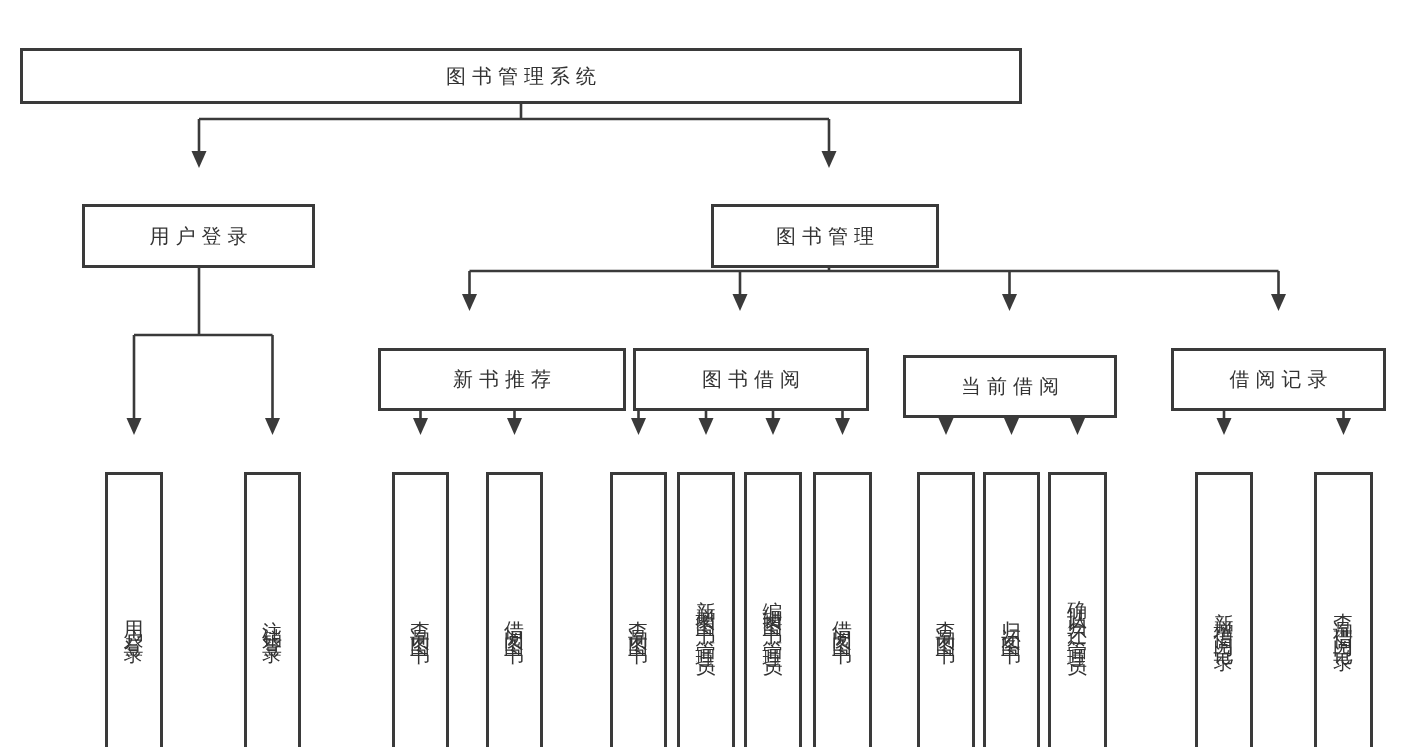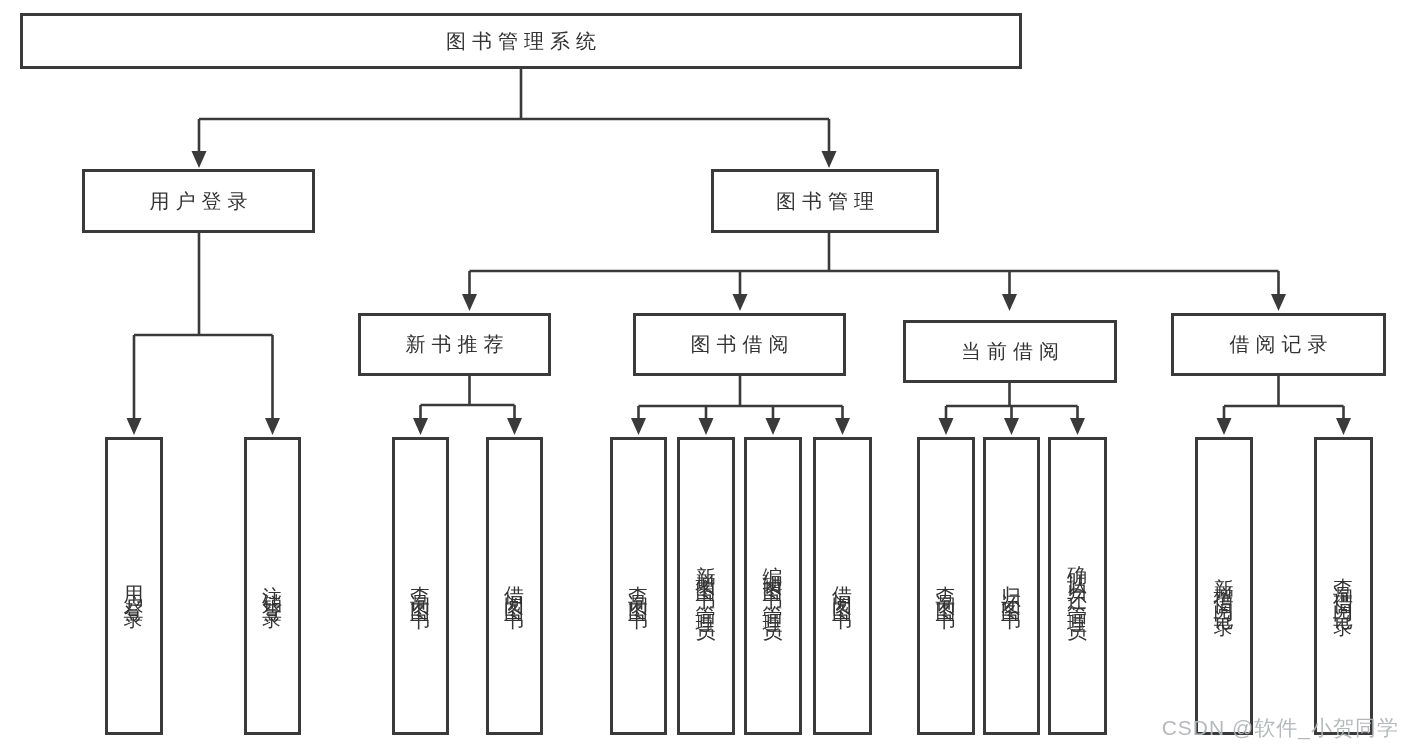--- a/index.html
+++ b/index.html
@@ -24,20 +24,21 @@
   }
   .box {
     position: absolute;
     box-sizing: border-box;
     border: 3px solid #3a3a3a;
     background: #ffffff;
     display: flex;
     align-items: center;
     justify-content: center;
     color: #333333;
+    margin-top: 35px;
   }
   .box.h {
     font-size: 20px;
     letter-spacing: 6px;
     text-indent: 6px;
     white-space: nowrap;
   }
   .box.v {
     writing-mode: vertical-rl;
     text-orientation: mixed;
@@ -111,22 +112,22 @@
         <polygon points="1336,418 1351,418 1343.5,435" stroke="none"></polygon>
       </g>
     </g>
   </svg>
 
   <div class="box h" style="left:20px; top:13px; width:1002px; height:56px;">图书管理系统</div>
 
   <div class="box h" style="left:82px; top:169px; width:233px; height:64px;">用户登录</div>
   <div class="box h" style="left:711px; top:169px; width:228px; height:64px;">图书管理</div>
 
-  <div class="box h" style="left:358px; top:313px; width:193px; height:63px;text-align:center;">新书推荐</div>
-  <div class="box h" style="left:633px; top:313px; width:213px; height:63px;">图书借阅</div>
+  <div class="box h" style="left:378px; top:313px; width:248px; height:63px;text-align:center;">新书推荐</div>
+  <div class="box h" style="left:633px; top:313px; width:236px; height:63px;">图书借阅</div>
   <div class="box h" style="left:903px; top:320px; width:214px; height:63px;">当前借阅</div>
   <div class="box h" style="left:1171px; top:313px; width:215px; height:63px;">借阅记录</div>
 
   <div class="box v" style="left:105px; top:437px; width:58px; height:298px;">用户登录</div>
   <div class="box v" style="left:244px; top:437px; width:57px; height:298px;">注销登录</div>
 
   <div class="box v" style="left:392px; top:437px; width:57px; height:298px;">查询图书</div>
   <div class="box v" style="left:486px; top:437px; width:57px; height:298px;">借阅图书</div>
 
   <div class="box v" style="left:610px; top:437px; width:57px; height:298px;">查询图书</div>
@@ -134,15 +135,14 @@
   <div class="box v" style="left:744px; top:437px; width:58px; height:298px;">编辑图书（管理员）</div>
   <div class="box v" style="left:813px; top:437px; width:59px; height:298px;">借阅图书</div>
 
   <div class="box v" style="left:917px; top:437px; width:58px; height:298px;">查询图书</div>
   <div class="box v" style="left:983px; top:437px; width:57px; height:298px;">归还图书</div>
   <div class="box v" style="left:1048px; top:437px; width:59px; height:298px;">确认归还（管理员）</div>
 
   <div class="box v" style="left:1195px; top:437px; width:58px; height:298px;">新增借阅记录</div>
   <div class="box v" style="left:1314px; top:437px; width:59px; height:298px;">查询借阅记录</div>
 
-  <div class="watermark">CSDN @软件_小贺同学</div>
 
 </div>
 
 </body></html>

